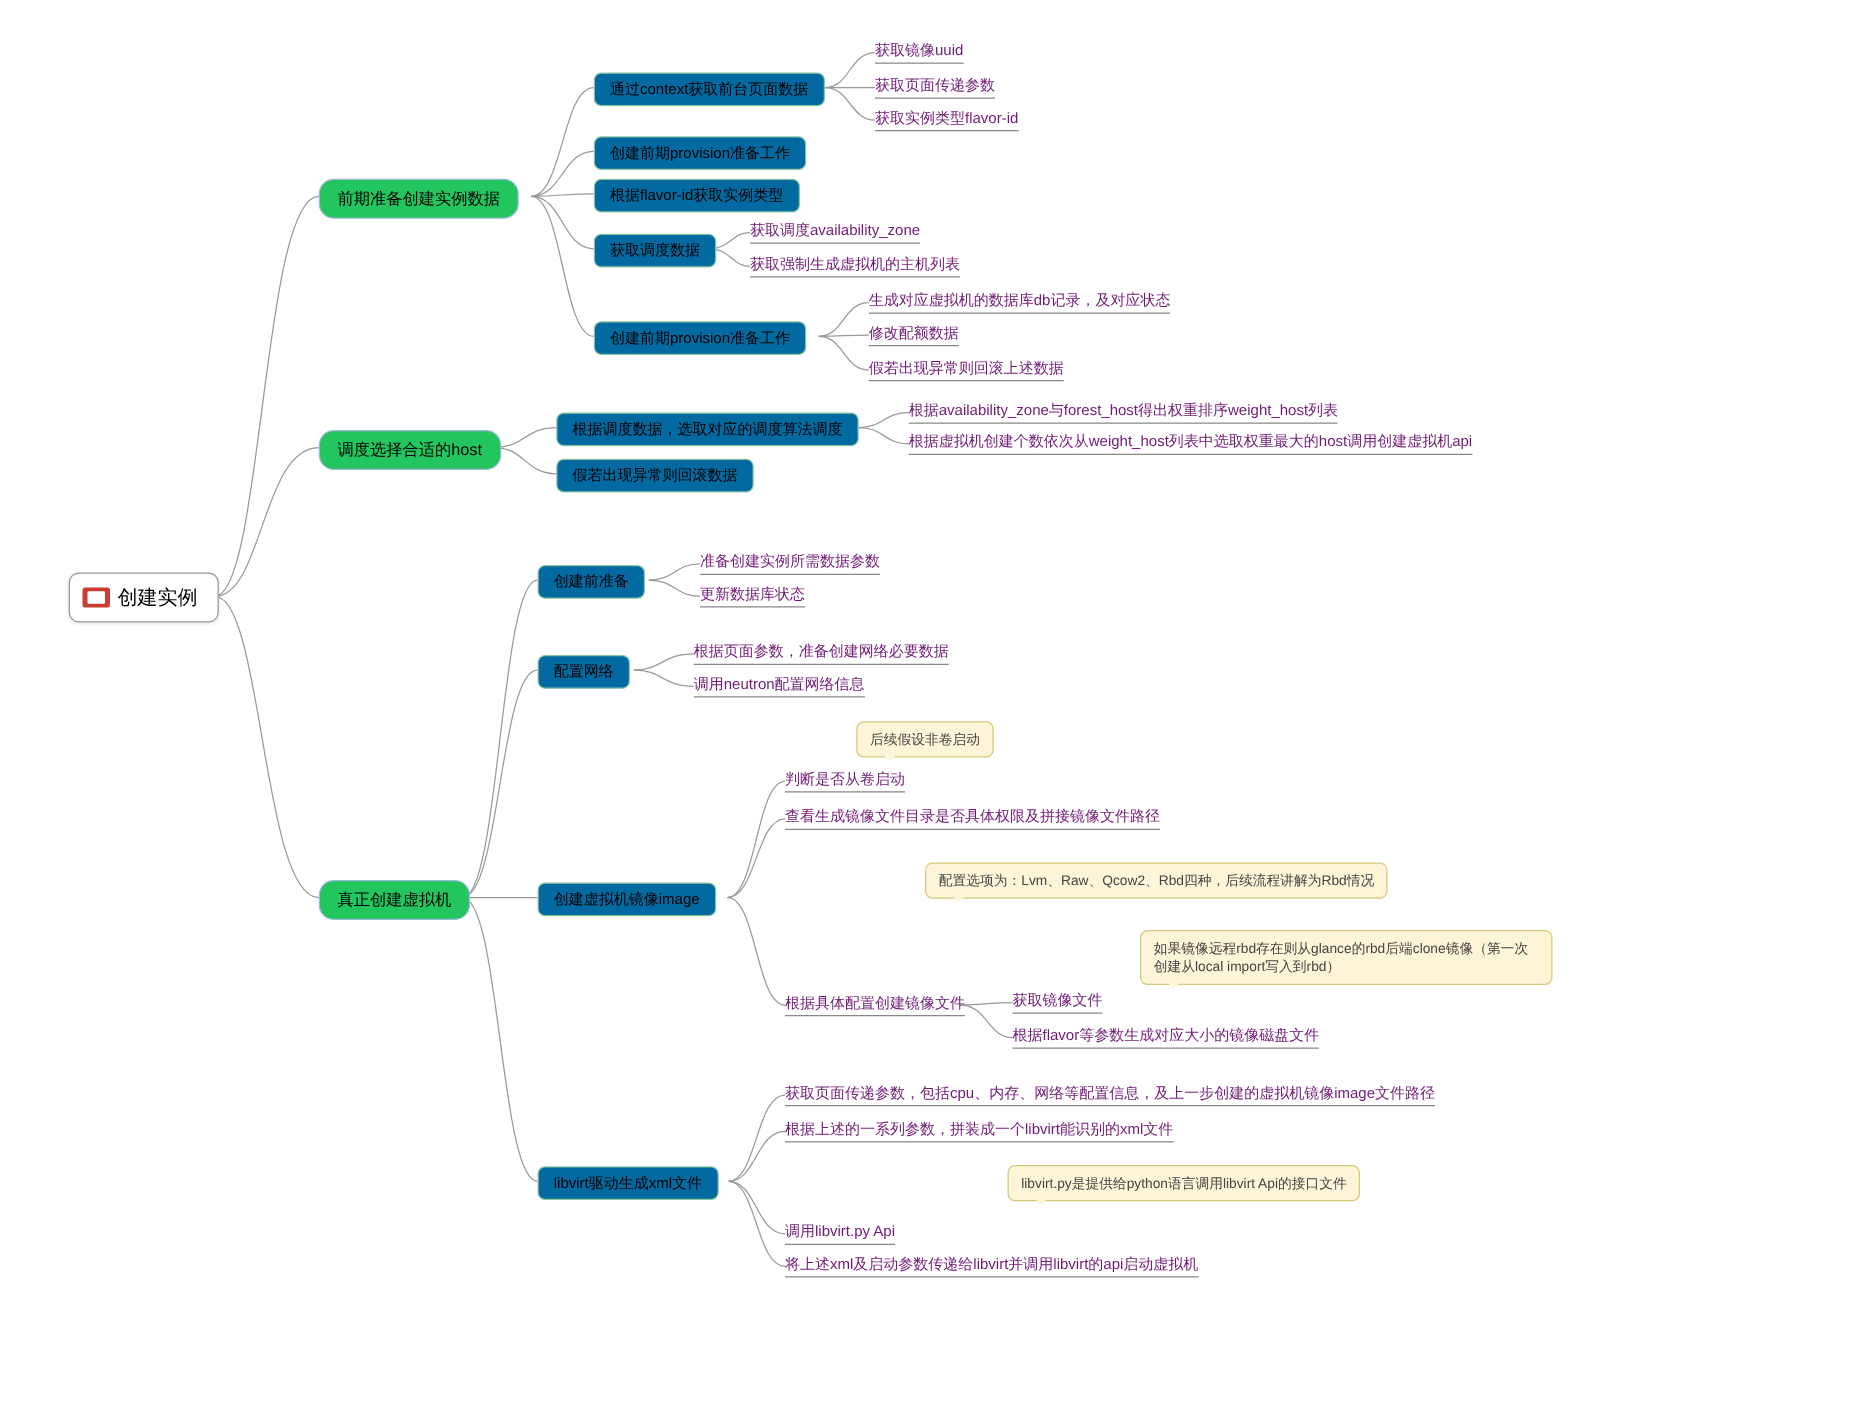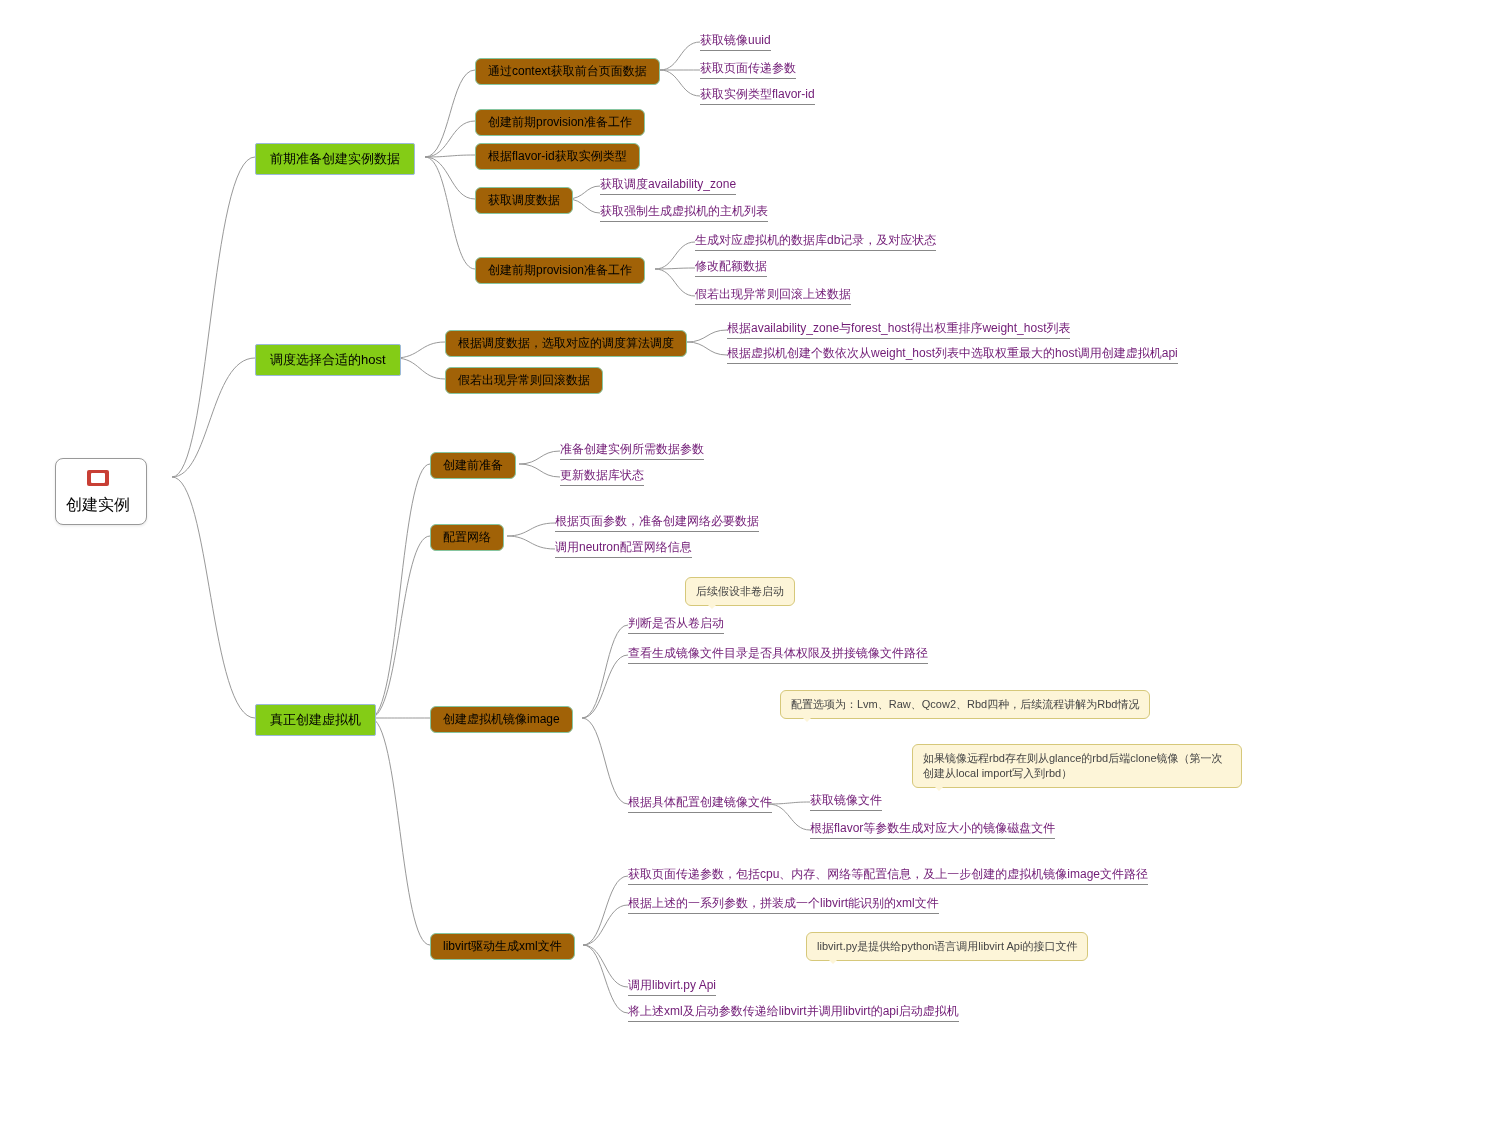--- a/index.html
+++ b/index.html
@@ -21,21 +21,20 @@
     position: absolute;
     border: 1px solid #999;
     border-radius: 8px;
     padding: 8px 16px 8px 10px;
     background: #fff;
     font-size: 16px;
     box-shadow: 0 1px 3px rgba(0,0,0,0.1);
     display: flex;
     align-items: center;
     gap: 6px;
-    flex-direction: column;
   }
   .root-icon {
     width: 22px; height: 22px;
     position: relative;
     display: inline-block;
   }
   .root-icon::before {
     content: "";
     position: absolute;
     top: 3px; left: 0;
@@ -47,29 +46,29 @@
     content: "";
     position: absolute;
     top: 6px; left: 4px;
     width: 14px; height: 10px;
     background: #fff;
     border-radius: 1px;
   }
   .l1-node {
     position: absolute;
     border: 1px solid #9cb9d9;
-    background: #84cc16;
-    border-radius: 2px;
+    background: #22c55e;
+    border-radius: 12px;
     padding: 6px 14px;
     font-size: 13px;
   }
   .l2-node {
     position: absolute;
     border: 1px solid #86c5a0;
-    background: #a16207;
+    background: #0369a1;
     border-radius: 6px;
     padding: 4px 12px;
     font-size: 12px;
   }
   .leaf {
     position: absolute;
     font-size: 12px;
     color: #701a75;
     padding-bottom: 1px;
     border-bottom: 1px solid #888;
@@ -197,15 +196,15 @@
 <div class="leaf" style="left:810px; top:792px;">获取镜像文件</div>
 <div class="leaf" style="left:810px; top:820px;">根据flavor等参数生成对应大小的镜像磁盘文件</div>
 
 <div class="l2-node" style="left:430px; top:933px;">libvirt驱动生成xml文件</div>
 <div class="leaf" style="left:628px; top:866px;">获取页面传递参数，包括cpu、内存、网络等配置信息，及上一步创建的虚拟机镜像image文件路径</div>
 <div class="leaf" style="left:628px; top:895px;">根据上述的一系列参数，拼装成一个libvirt能识别的xml文件</div>
 <div class="leaf" style="left:628px; top:977px;">调用libvirt.py Api</div>
 <div class="leaf" style="left:628px; top:1003px;">将上述xml及启动参数传递给libvirt并调用libvirt的api启动虚拟机</div>
 
 <div class="callout" style="left:685px; top:577px;">后续假设非卷启动</div>
-<div class="callout" style="left:780px; top:690px;">配置选项为：Lvm、Raw、Qcow2、Rbd四种，后续流程讲解为Rbd情况</div>
+<div class="callout" style="left:740px; top:690px;">配置选项为：Lvm、Raw、Qcow2、Rbd四种，后续流程讲解为Rbd情况</div>
 <div class="callout" style="left:912px; top:744px; max-width:330px;">如果镜像远程rbd存在则从glance的rbd后端clone镜像（第一次创建从local import写入到rbd）</div>
 <div class="callout" style="left:806px; top:932px;">libvirt.py是提供给python语言调用libvirt Api的接口文件</div>
 
 </body></html>

